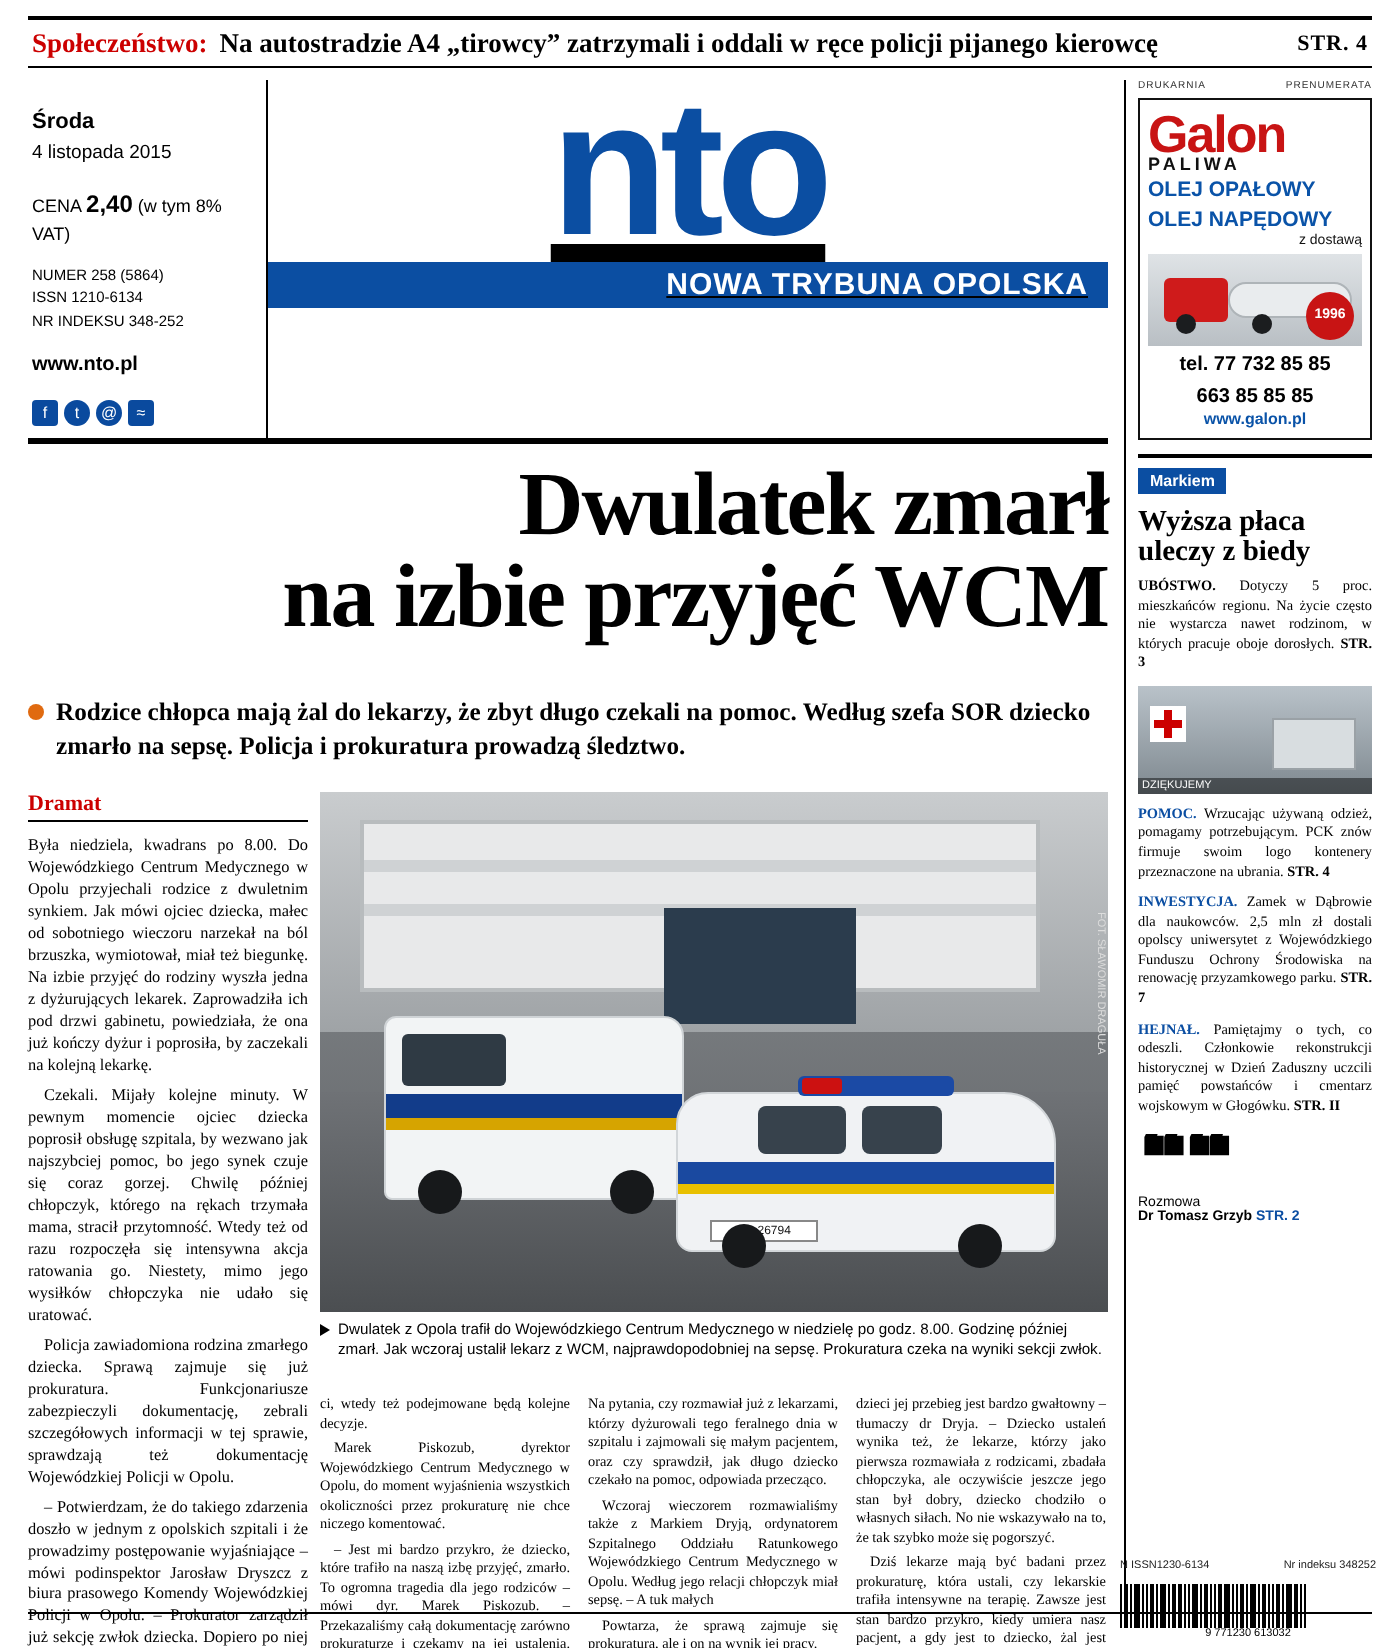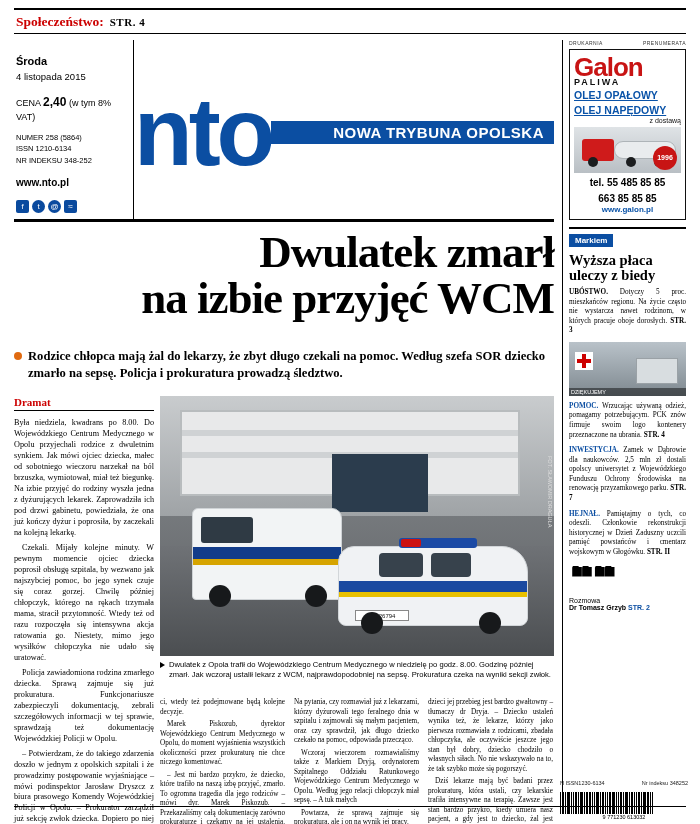--- a/index.html
+++ b/index.html
@@ -48,22 +48,22 @@
   .mh-left .nums { font-size:7.5px; line-height:1.5; margin-bottom:10px; }
   .mh-left .www { font-size:10px; font-weight:bold; margin-bottom:10px; }
   .mh-left .socials { display:flex; gap:3px; align-items:center; }
   .mh-left .socials span {
     width:13px; height:13px; background:#0a4a9e; color:#fff; border-radius:2px;
     font-size:8px; display:flex; align-items:center; justify-content:center;
   }
   .mh-left .socials span.round { border-radius:50%; }
 
   .mh-mid {
-    flex:1; position:relative; display:flex; flex-direction:row;
-    align-items:center; justify-content:space-between;
+    flex:1; position:relative; display:flex; flex-direction:column;
+    align-items:center; justify-content:flex-start;text-decoration:underline;
   }
   .logo-nto {
     font-family:"Liberation Sans", sans-serif;
     font-weight:bold; font-size:96px; line-height:.82;
     color:#0b4ea2; letter-spacing:-4px; margin-top:6px;
   }
   .logo-sub {
     background:#0b4ea2; color:#fff; font-family:"Liberation Sans", sans-serif;
     font-weight:bold; font-size:15px; letter-spacing:.5px;
     padding:3px 10px 3px 10px; margin-top:6px; width:100%;
@@ -215,21 +215,21 @@
     font-family:"Liberation Sans", sans-serif; color:#333; letter-spacing:.5px;
   }
   .ad-galon {
     margin-top:3px; border:1px solid #111; background:#fff; padding:4px 4px 5px 4px;
   }
   .galon-logo {
     font-family:"Liberation Sans", sans-serif; font-weight:bold; font-size:26px;
     color:#c81414; line-height:1; letter-spacing:-1px;
   }
   .galon-logo small { font-size:9px; display:block; color:#111; letter-spacing:2px; margin-top:-2px;}
-  .galon-l1 { color:#0a53a8; font-weight:bold; font-size:10.5px; font-family:"Liberation Sans", sans-serif; line-height:1.12; margin-top:3px;text-decoration:underline; }
+  .galon-l1 { color:#0a53a8; font-weight:bold; font-size:10.5px; font-family:"Liberation Sans", sans-serif; line-height:1.12; margin-top:3px; }
   .galon-dost { font-size:7px; font-family:"Liberation Sans", sans-serif; text-align:right; color:#111; }
   .galon-truck {
     margin-top:3px; height:46px; background:linear-gradient(#dfe3e6,#b9bfc4); position:relative; overflow:hidden;
   }
   .galon-truck .cab { position:absolute; left:8px; top:12px; width:32px; height:22px; background:#cf1b1b; border-radius:3px; }
   .galon-truck .tank { position:absolute; left:40px; top:14px; width:62px; height:18px; background:#e9ecee; border-radius:9px; border:1px solid #aeb4b8; }
   .galon-truck .w { position:absolute; bottom:6px; width:10px; height:10px; border-radius:50%; background:#1b1d1f; }
   .galon-badge {
     position:absolute; right:4px; bottom:3px; width:24px; height:24px; border-radius:50%;
     background:#c81414; color:#fff; font-size:7px; font-weight:bold;
@@ -289,20 +289,21 @@
     position:absolute; left:14px; top:806px; width:672px; border-top:1px solid #000;
   }
 </style>
 </head>
 <body>
 
 <div class="page">
 
   <div class="topbar">
     <span class="kicker">Społeczeństwo:</span>
+    <span class="headline">Na autostradzie A4 „tirowcy” zatrzymali i oddali w ręce policji pijanego kierowcę</span>
     <span class="pageref">STR. 4</span>
   </div>
 
   <div class="masthead">
     <div class="mh-left">
       <div class="day">Środa</div>
       <div class="date">4 listopada 2015</div>
       <div class="price">
         <span>CENA</span>
         <b>2,40</b>
@@ -417,21 +418,21 @@
       <div class="galon-l1">OLEJ NAPĘDOWY</div>
       <div class="galon-dost">z dostawą</div>
       <div class="galon-truck">
         <div class="cab"></div>
         <div class="tank"></div>
         <div class="w" style="left:14px"></div>
         <div class="w" style="left:52px"></div>
         <div class="w" style="left:80px"></div>
         <div class="galon-badge">1996</div>
       </div>
-      <div class="galon-tel">tel. 55 485 85 85</div>
+      <div class="galon-tel">tel. 77 732 85 85</div>
       <div class="galon-tel">663 85 85 85</div>
       <div class="galon-www">www.galon.pl</div>
     </div>
 
     <div class="rail-sep"></div>
     <div class="region-tag">Markiem</div>
     <div class="rail-head">Wyższa płaca uleczy z biedy</div>
     <div class="rail-p">
       <b>UBÓSTWO.</b><span> Dotyczy 5 proc. mieszkańców regionu. Na życie często nie wystarcza nawet rodzinom, w których pracuje oboje dorosłych.</span>
       <span class="str">STR. 3</span>

